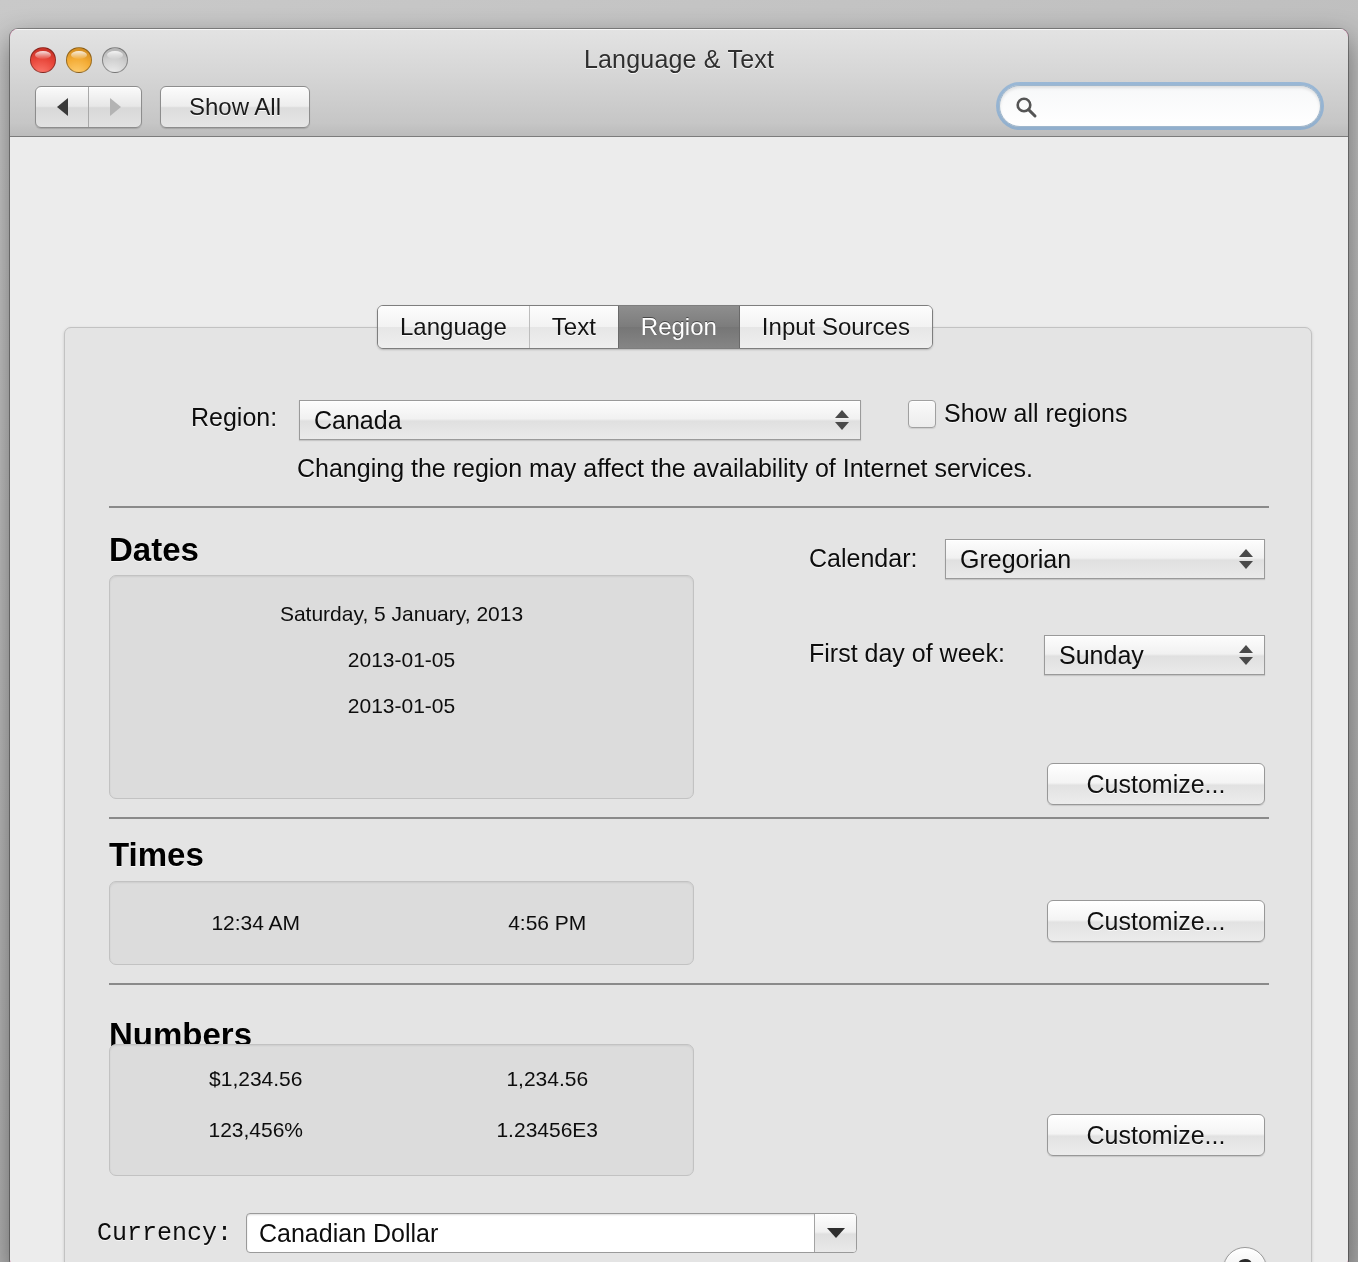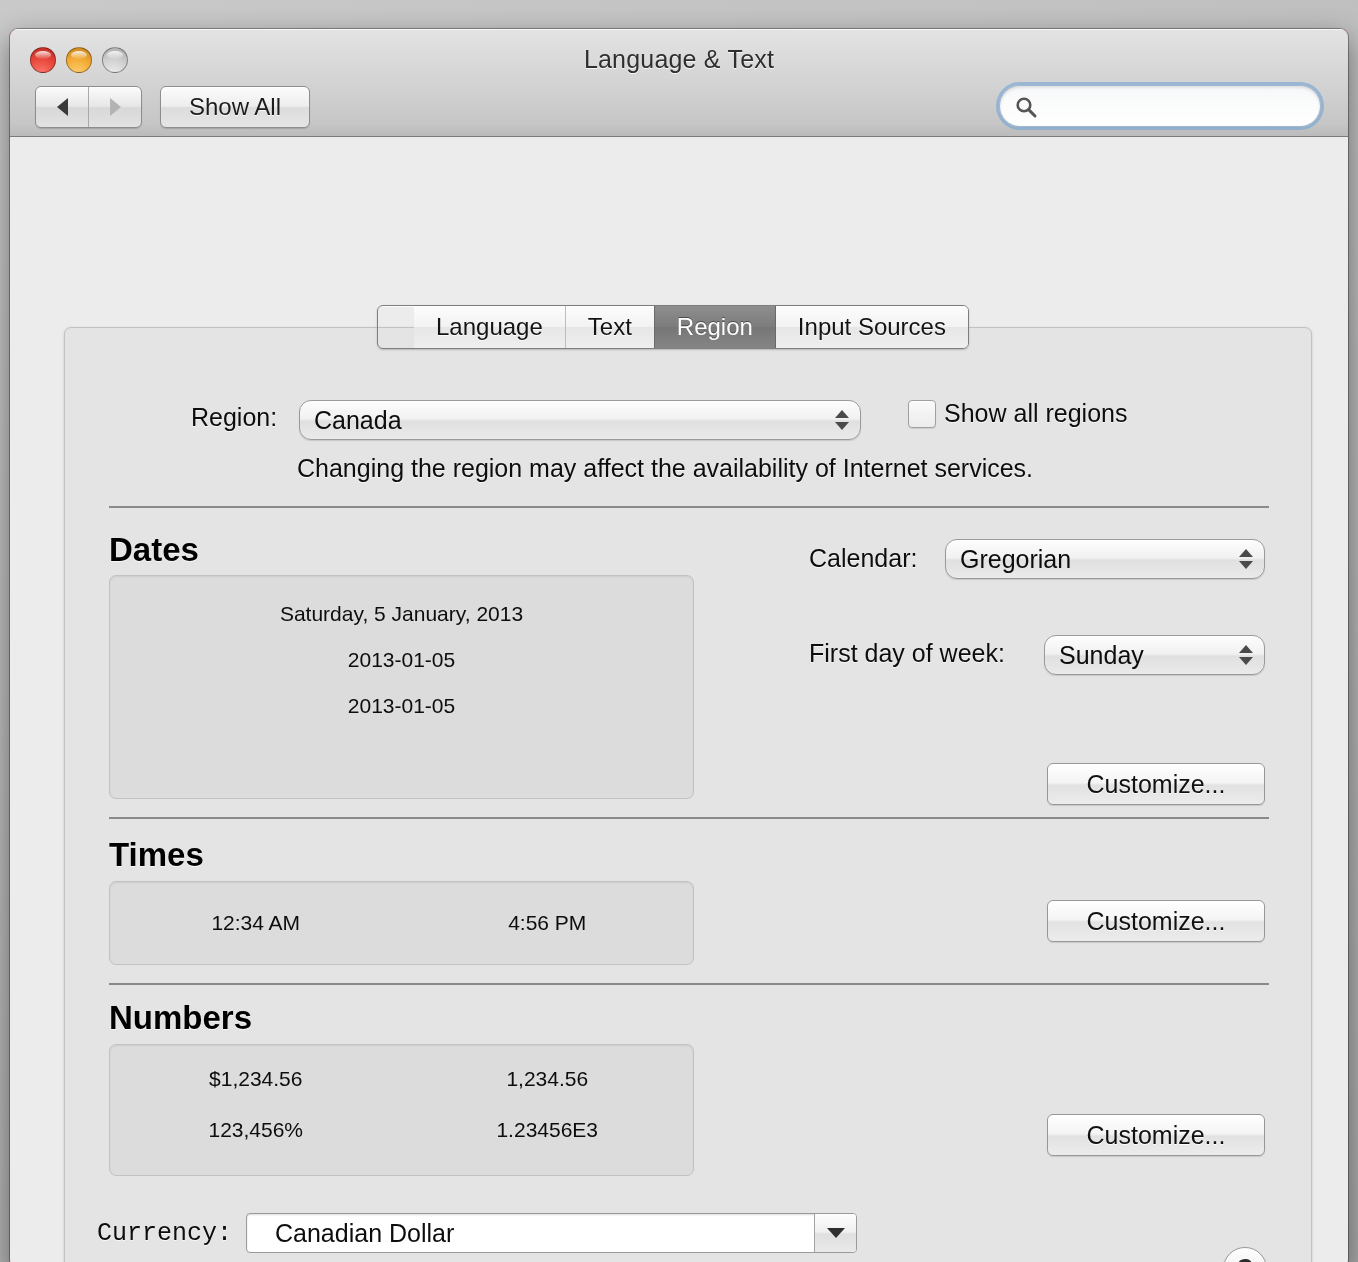--- a/index.html
+++ b/index.html
@@ -131,21 +131,20 @@
   .tabbar {
     position: absolute;
     left: 367px; top: 168px;
     display: flex;
     height: 44px;
     border: 1px solid #7e7e7e;
     border-radius: 6px;
     overflow: hidden;
     box-shadow: 0 1px 2px rgba(0,0,0,0.20), inset 0 1px 0 rgba(255,255,255,0.9);
     z-index: 5;
-    padding-left: 36px;
   }
   .tab {
     display: flex; align-items: center; justify-content: center;
     padding: 0 22px;
     font-size: 24px;
     color: #141414;
     background: linear-gradient(to bottom, #fdfdfd 0%, #f2f2f2 50%, #e6e6e6 51%, #efefef 100%);
     text-shadow: 0 1px 0 rgba(255,255,255,0.9);
     white-space: nowrap;
   }
@@ -181,21 +180,21 @@
     font-weight: bold;
     color: #000;
     text-shadow: 0 1px 0 rgba(255,255,255,0.7);
   }
 
   
   .popup {
     position: relative;
     height: 40px;
     border: 1px solid #9a9a9a;
-    border-radius: 12px;
+    border-radius: 0;
     background: linear-gradient(to bottom, #fdfdfd 0%, #f1f1f1 47%, #e0e0e0 53%, #eaeaea 100%);
     box-shadow: 0 1px 1px rgba(0,0,0,0.13), inset 0 1px 0 #fff;
     display: flex; align-items: center;
   }
   .popup .val {
     padding-left: 14px;
     font-size: 25px;
     color: #0d0d0d;
     white-space: nowrap;
     overflow: hidden;
@@ -214,21 +213,21 @@
     height: 40px;
     display: flex;
     border: 1px solid #9a9a9a;
     border-radius: 4px;
     background: #ffffff;
     box-shadow: inset 0 1px 2px rgba(0,0,0,0.14);
     align-items: center;
   }
   .combo .val {
     flex: 1;
-    padding-left: 28px;
+    padding-left: 12px;
     font-size: 25px;
     color: #0d0d0d;
     white-space: nowrap;
   }
   .combo-arrow {
     width: 42px; height: 100%;
     border-left: 1px solid #a3a3a3;
     border-radius: 0 3px 3px 0;
     background: linear-gradient(to bottom, #fdfdfd 0%, #f0f0f0 47%, #dfdfdf 53%, #e9e9e9 100%);
     display: flex; align-items: center; justify-content: center;
@@ -405,21 +404,21 @@
         <div style="display:flex; height:100%; align-items:center;">
           <div class="line" style="flex:1;">12:34 AM</div>
           <div class="line" style="flex:1;">4:56 PM</div>
         </div>
       </div>
 
       <div class="pushbtn" style="position:absolute; left:982px; top:572px; width:218px;">Customize...</div>
 
       <div class="sep" style="top:655px;"></div>
 
-      <div class="hdr" style="position:absolute; left:44px; top:671px;text-align:center;">Numbers</div>
+      <div class="hdr" style="position:absolute; left:44px; top:688px;text-align:center;">Numbers</div>
 
       <div class="previewbox" style="position:absolute; left:44px; top:716px; width:585px; height:132px;">
         <div style="display:flex; margin-top:22px;">
           <div class="line" style="flex:1;">$1,234.56</div>
           <div class="line" style="flex:1;">1,234.56</div>
         </div>
         <div style="display:flex; margin-top:27px;">
           <div class="line" style="flex:1;">123,456%</div>
           <div class="line" style="flex:1;">1.23456E3</div>
         </div>

